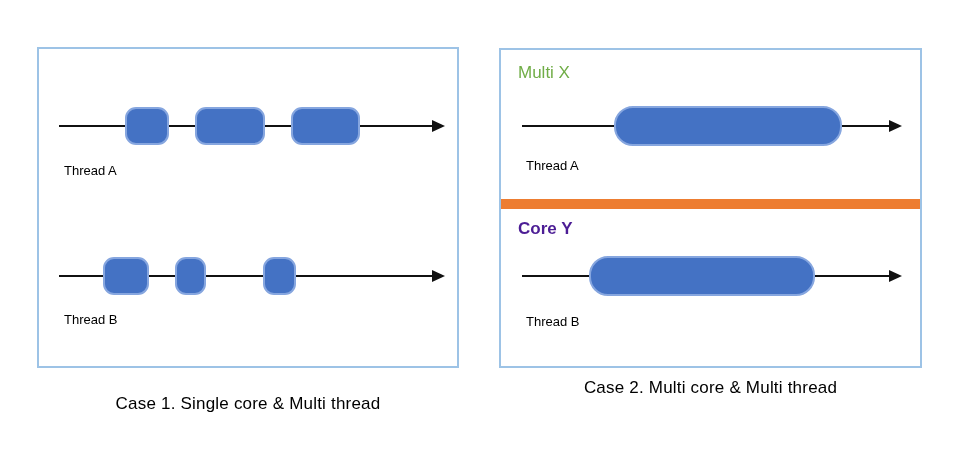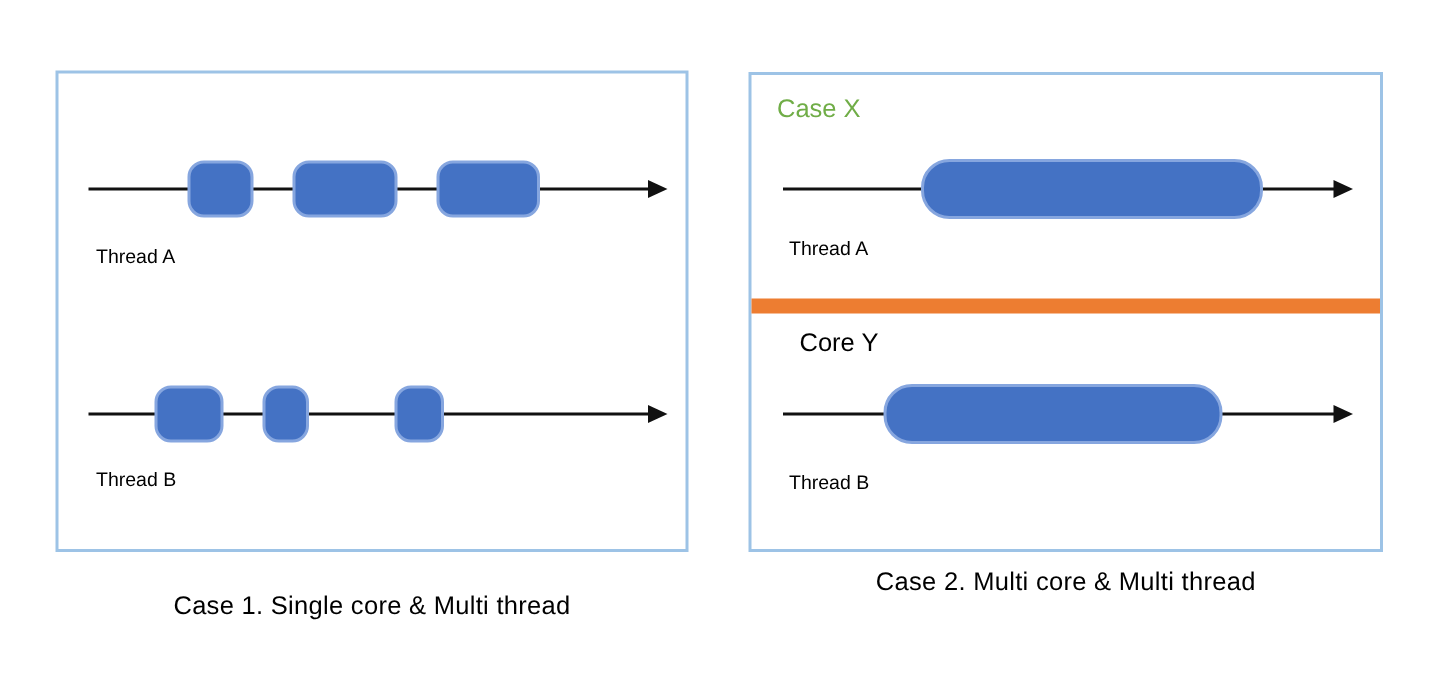--- a/index.html
+++ b/index.html
@@ -78,26 +78,26 @@
       <div class="thread-label" style="left: 25px; top: 114px; color: rgb(0, 0, 0);">Thread A</div>
       <div class="arrow-line" style="left: 20px; top: 226px; width: 376px; background: rgb(17, 17, 17);"></div>
       <div class="arrow-head" style="left: 393px; top: 221px; border-left-color: rgb(17, 17, 17);"></div>
       <div class="exec-block" style="left: 64px; top: 208px; width: 46px; height: 38px; border-radius: 11px; background: rgb(68, 114, 196); border-color: rgb(134, 166, 223);"></div>
       <div class="exec-block" style="left: 136px; top: 208px; width: 31px; height: 38px; border-radius: 11px; background: rgb(68, 114, 196); border-color: rgb(134, 166, 223);"></div>
       <div class="exec-block" style="left: 224px; top: 208px; width: 33px; height: 38px; border-radius: 11px; background: rgb(68, 114, 196); border-color: rgb(134, 166, 223);"></div>
       <div class="thread-label" style="left: 25px; top: 263px; color: rgb(0, 0, 0);">Thread B</div>
     </section>
   <section class="panel" id="panel-case2" style="left: 499px; top: 48px; width: 423px; height: 320px; border-color: rgb(157, 195, 230);">
       <div class="core-divider" style="top: 149px; height: 10px; background: rgb(237, 125, 49);"></div>
-      <div class="core-label" style="left: 17px; top: 13px; color: rgb(112, 173, 71);">Case X</div>
+      <div class="core-label" style="left: 17px; top: 13px; color: rgb(112, 173, 71);">Multi X</div>
       <div class="arrow-line" style="left: 21px; top: 75px; width: 370px; background: rgb(17, 17, 17);"></div>
       <div class="arrow-head" style="left: 388px; top: 70px; border-left-color: rgb(17, 17, 17);"></div>
       <div class="exec-block" style="left: 113px; top: 56px; width: 228px; height: 40px; border-radius: 19px; background: rgb(68, 114, 196); border-color: rgb(134, 166, 223);"></div>
       <div class="thread-label" style="left: 25px; top: 108px; color: rgb(0, 0, 0);">Thread A</div>
-      <div class="core-label" style="left: 32px; top: 169px; color: #000000;">Core Y</div>
+      <div class="core-label" style="left: 17px; top: 169px; color: #4c1d95; font-weight: bold;">Core Y</div>
       <div class="arrow-line" style="left: 21px; top: 225px; width: 370px; background: rgb(17, 17, 17);"></div>
       <div class="arrow-head" style="left: 388px; top: 220px; border-left-color: rgb(17, 17, 17);"></div>
       <div class="exec-block" style="left: 88px; top: 206px; width: 226px; height: 40px; border-radius: 19px; background: rgb(68, 114, 196); border-color: rgb(134, 166, 223);"></div>
       <div class="thread-label" style="left: 25px; top: 264px; color: rgb(0, 0, 0);">Thread B</div>
     </section>
   <div class="caption" id="caption-case1" style="left: 37px; top: 394px; width: 422px; color: rgb(0, 0, 0);">Case 1. Single core &amp; Multi thread</div>
   <div class="caption" id="caption-case2" style="left: 499px; top: 378px; width: 423px; color: rgb(0, 0, 0);">Case 2. Multi core &amp; Multi thread</div>
 </div>
 
 </body></html>

